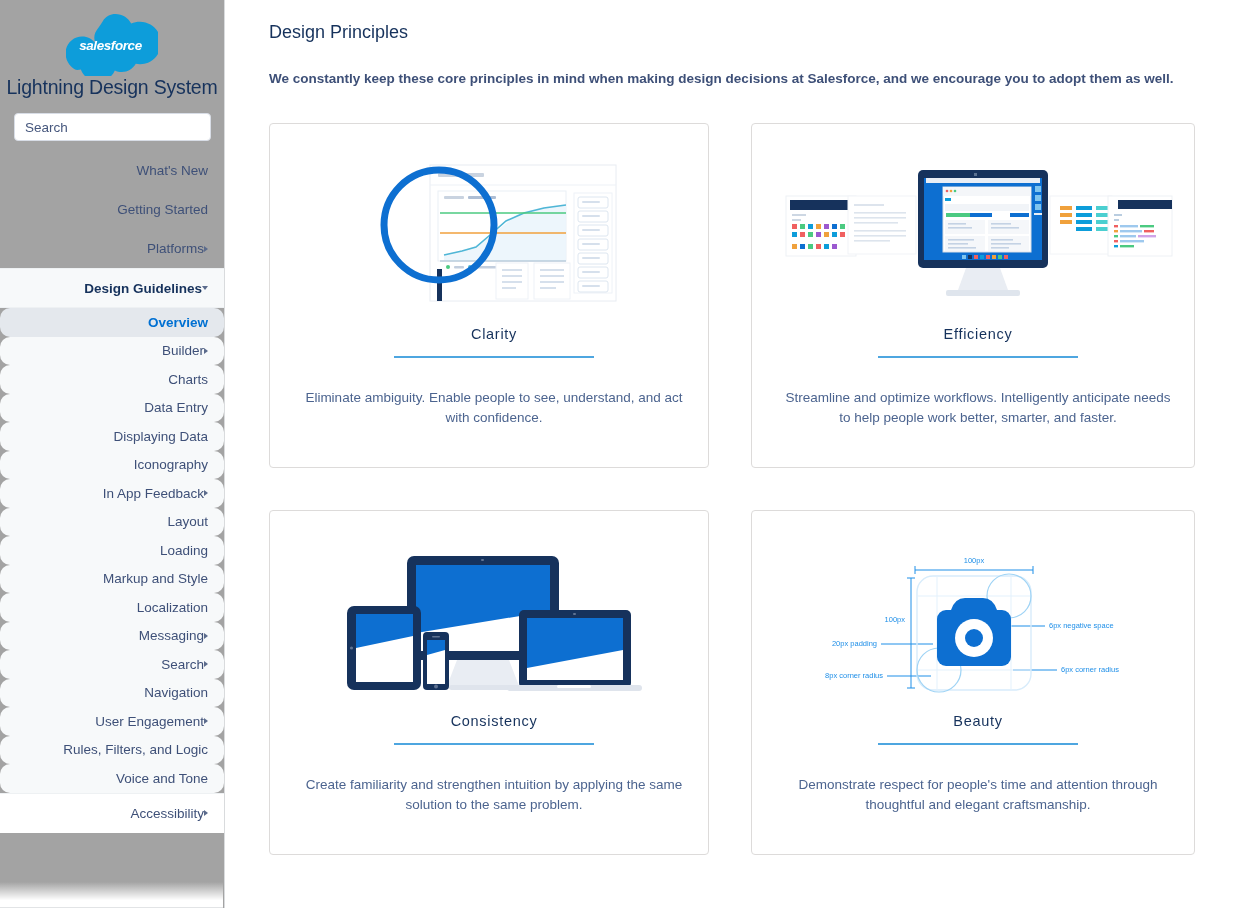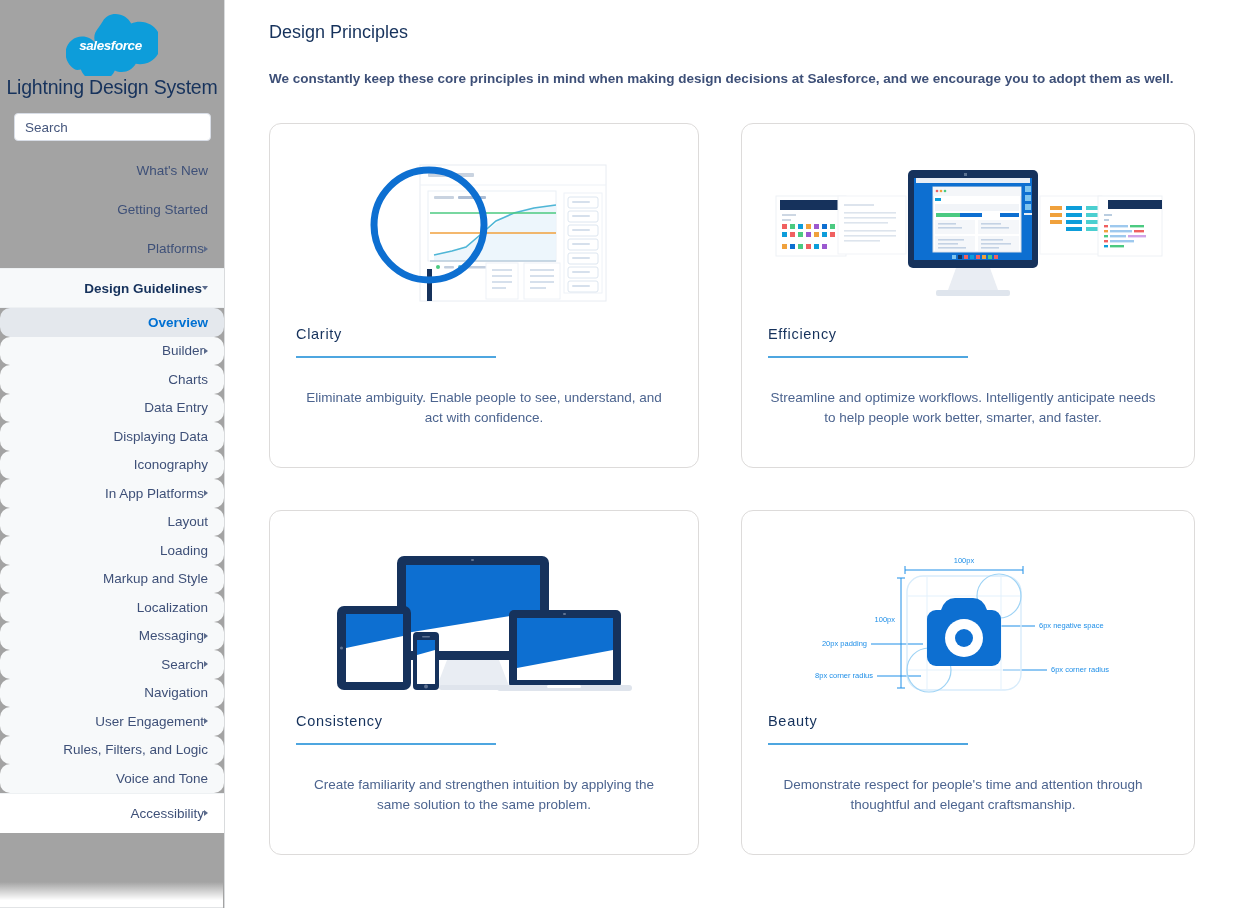--- a/index.html
+++ b/index.html
@@ -76,23 +76,23 @@
   
   .main { flex: 1; height: 908px; padding: 22px 64px 0 44px; overflow: hidden; }
   .page-title { font-size: 18px; color: #16325c; font-weight: 400; margin: 0 0 26px 0; }
   .page-lede {
     font-size: 13.5px; color: #3e5078; font-weight: bold;
     margin: 0 0 34px 0; line-height: 1.45;
   }
 
   .grid { display: grid; grid-template-columns: 1fr 1fr; gap: 42px 42px; }
   .card {
-    background: #fff; border: 1px solid #dddbda; border-radius: 12px;
+    background: #fff; border: 1px solid #dddbda; border-radius: 4px;
     height: 345px; display: flex; flex-direction: column;
-    align-items: flex-start; padding: 24px 26px 0 26px;
+    align-items: center; padding: 24px 16px 0 26px;
   }
   .card-illo { height: 176px; display: flex; align-items: center; justify-content: center; width: 100%; }
   .card-title { font-size: 14.5px; color: #16325c; letter-spacing: 0.7px; margin-top: 2px; }
   .card-rule { width: 200px; height: 2px; background: #4ea6e0; margin-top: 14px; }
   .card-desc {
     font-size: 13.5px; color: #4c648f; text-align: center;
     line-height: 1.55; margin-top: 30px; max-width: 390px;
   }
 </style>
 </head>
@@ -142,21 +142,21 @@
         <div class="nav-row l2 sub">
           <span class="lbl">Data Entry</span>
         </div>
         <div class="nav-row l2 sub">
           <span class="lbl">Displaying Data</span>
         </div>
         <div class="nav-row l2 sub">
           <span class="lbl">Iconography</span>
         </div>
         <div class="nav-row l2 sub">
-          <span class="lbl">In App Platforms</span>
+          <span class="lbl">In App Feedback</span>
           <span class="caret-r"></span>
         </div>
         <div class="nav-row l2 sub">
           <span class="lbl">Layout</span>
         </div>
         <div class="nav-row l2 sub">
           <span class="lbl">Loading</span>
         </div>
         <div class="nav-row l2 sub">
           <span class="lbl">Markup and Style</span>

